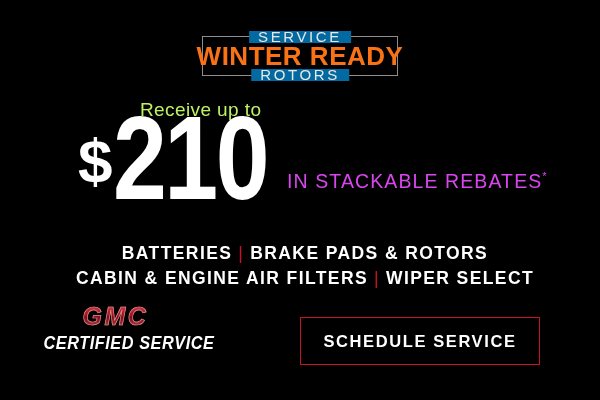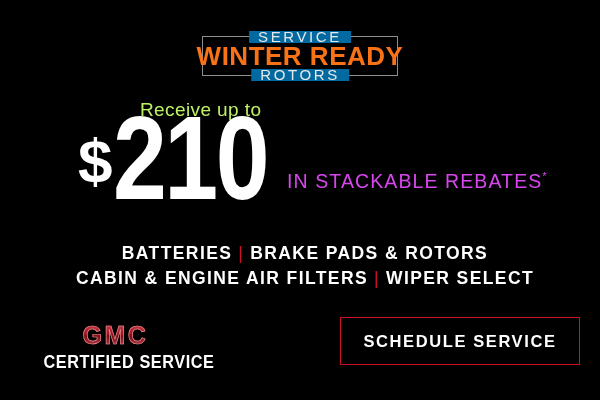--- a/index.html
+++ b/index.html
@@ -131,23 +131,24 @@
   .parts .sep {
     color: #cc1122;
     font-weight: 400;
     padding: 0 6px;
   }
 
   
   .gmc-block {
     position: absolute;
     left: 38px;
-    top: 322px;
+    top: 303px;
     width: 155px;
     text-align: center;
+    font-style: italic;
   }
   .gmc-logo {
     font-size: 25px;
     font-weight: 700;
     letter-spacing: 2.5px;
     line-height: 26px;
     background: linear-gradient(180deg, #d44a52 0%, #a8131f 45%, #7e0d16 55%, #c0424a 100%);
     -webkit-background-clip: text;
     background-clip: text;
     color: transparent;
@@ -180,21 +181,20 @@
     font-size: 16.5px;
     font-weight: 700;
     letter-spacing: 1.6px;
     display: flex;
     align-items: center;
     justify-content: center;
     cursor: pointer;
     white-space: nowrap;
     font-family: "Liberation Sans", sans-serif;
     padding: 16px;
-    margin-left: 40px;
   }
 </style>
 </head>
 <body>
 
 <div id="ad">
 
   <div class="badge">
     <div class="badge-top">SERVICE</div>
     <div class="badge-main">WINTER READY</div>

